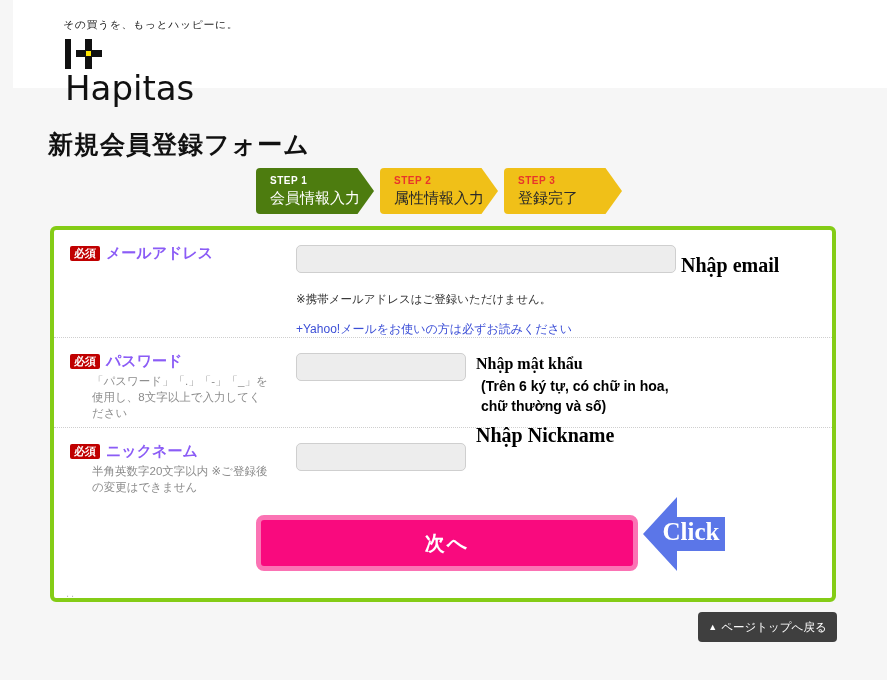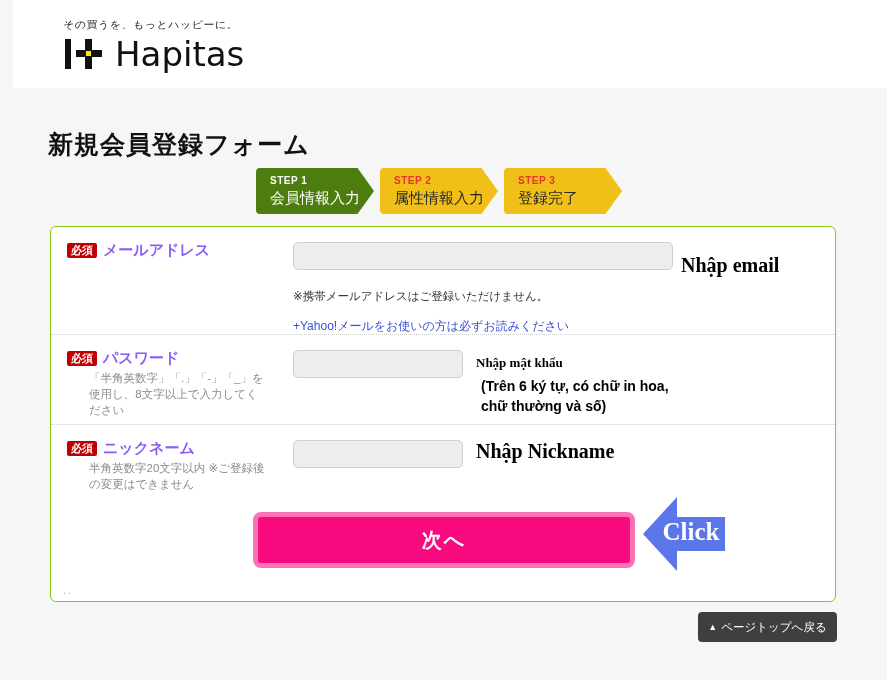--- a/index.html
+++ b/index.html
@@ -23,21 +23,21 @@
     background: #ffffff;
   }
   .logo-block { position: absolute; left: 50px; top: 18px; }
   .tagline {
     font-size: 11px; color: #1a1a1a; letter-spacing: .5px;
     font-family: "DejaVu Sans", sans-serif;
     white-space: nowrap;
     transform: scaleY(.9);
     transform-origin: left top;
   }
-  .logo-row { display: flex; align-items: flex-start; margin-top: 4px; }
+  .logo-row { display: flex; align-items: flex-start; margin-top: 4px; flex-direction: column; }
   .logo-mark { position: relative; width: 50px; height: 34px; }
   .logo-mark .bar {
     position: absolute; left: 2px; top: 2px;
     width: 6px; height: 30px; background: #111;
   }
   .logo-mark .plus-v {
     position: absolute; left: 22px; top: 2px;
     width: 7px; height: 30px; background: #111;
   }
   .logo-mark .plus-h {
@@ -87,21 +87,21 @@
     font-size: 15px; line-height: 19px; margin-top: 1px;
   }
   .step.active .step-label { color: #ffffff; }
   .step.idle .step-label { color: #2a2a2a; }
 
   
   .panel {
     position: absolute; left: 50px; top: 226px;
     width: 786px; height: 376px;
     background: #ffffff;
-    border: 1px solid #84cc16;
+    border: 4px solid #84cc16;
     border-radius: 6px;
   }
   .row {
     position: relative;
     display: flex;
     padding: 14px 0 0 12px;
   }
   .row.sep { border-bottom: 1px dotted #cfcfcf; }
   .label-col { width: 230px; padding-left: 4px; }
   .req-line { display: flex; align-items: center; gap: 6px; }
@@ -143,31 +143,31 @@
   .vn {
     font-family: "Liberation Serif", "DejaVu Serif", serif;
     font-weight: bold; color: #000; text-align: right;
   }
   .vn-email {
     position: absolute; left: 681px; top: 254px;
     font-size: 20px;
   }
   .vn-pass {
     position: absolute; left: 476px; top: 355px;
-    font-size: 13px;
+    font-size: 16px;
   }
   .vn-pass-sub {
     position: absolute; left: 481px; top: 376px;
     width: 200px;
     font-family: "Liberation Sans", sans-serif;
     font-size: 14px; font-weight: bold; color: #000;
     line-height: 20px;
   }
   .vn-nick {
-    position: absolute; left: 476px; top: 440px;
+    position: absolute; left: 476px; top: 424px;
     font-size: 20px;
   }
 
   
   .submit-wrap {
     position: absolute; left: 202px; top: 275px;
     width: 382px;
     margin-top: 10px;
   }
   .submit-btn {
@@ -266,21 +266,21 @@
         <a class="link" href="#">+Yahoo!メールをお使いの方は必ずお読みください</a>
       </div>
     </div>
 
     <div class="row sep" style="height:90px;">
       <div class="label-col">
         <div class="req-line">
           <span class="req-badge">必須</span>
           <span class="field-label">パスワード</span>
         </div>
-        <div class="field-hint">「半角英数字」「.」「-」「_」を使用し、8文字以上で入力してください</div>
+        <div class="field-hint">「パスワード」「.」「-」「_」を使用し、8文字以上で入力してください</div>
       </div>
       <div class="input-col">
         <input class="text-input short" type="password" placeholder="" style="">
       </div>
     </div>
 
     <div class="row" style="height:72px;">
       <div class="label-col">
         <div class="req-line">
           <span class="req-badge">必須</span>

